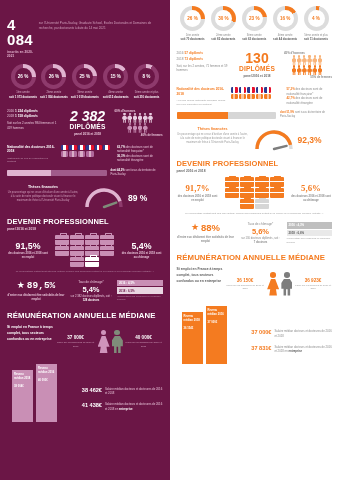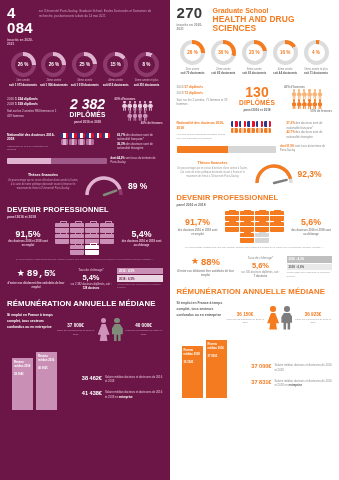--- a/index.html
+++ b/index.html
@@ -7,21 +7,21 @@
     width:339px; height:480px; overflow:hidden;
     font-family:"Liberation Sans", sans-serif;
     background:#fff;
   }
   .page { display:flex; width:339px; height:480px; }
   .panel { width:169.5px; height:480px; position:relative; padding:0 7px; }
   .left  { background:#6b1646; color:#fff; }
   .right { background:#ffffff; color:#5a5a5a; }
 
   
-  .hdr { display:flex; align-items:flex-start; gap:5px; padding-top:5px; }
+  .hdr { display:flex; align-items:flex-start; gap:5px; padding-top:17px; }
   .bignum { font-size:15px; font-weight:bold; line-height:1; letter-spacing:.3px; }
   .left .bignum { color:#fff; }
   .right .bignum { color:#3b3b3b; }
   .subnum { font-size:3.1px; font-weight:bold; margin-top:2.5px; letter-spacing:.1px; }
   .left .subnum { color:#e7b9d2; }
   .right .subnum { color:#8a8a8a; }
   .hdrnote { font-size:3.1px; line-height:1.5; padding-top:4px; }
   .left .hdrnote { color:#d2a0bd; }
   .gsline1 { font-size:7px; font-weight:bold; color:#f47b20; line-height:1.1; }
   .gsline2 { font-size:8.4px; font-weight:bold; color:#f47b20; line-height:1.15; letter-spacing:.1px;}
@@ -146,21 +146,21 @@
   .dvtitle { font-size:7.5px; font-weight:bold; margin-top:6px; letter-spacing:.1px; }
   .left .dvtitle { color:#fff; }
   .right .dvtitle { color:#f47b20; }
   .dvsub { font-size:3.3px; font-weight:bold; margin-top:1px; }
   .left .dvsub { color:#e7c3d8; }
   .right .dvsub { color:#6b6b6b; }
   .dvrow { display:flex; align-items:center; margin-top:4px; gap:2px; }
   .dvside { width:42px; text-align:center; }
   .dvpct { font-size:8.8px; font-weight:bold; line-height:1; }
   .left .dvpct { color:#fff;text-align:center; }
-  .right .dvpct { color:#f47b20; }
+  .right .dvpct { color:#f47b20;font-family:Liberation Serif, serif; }
   .dvlbl { font-size:2.7px; font-weight:bold; line-height:1.45; margin-top:2px; }
   .left .dvlbl { color:#e7c3d8; }
   .right .dvlbl { color:#8a8a8a; }
   .cases { flex:1; display:flex; flex-wrap:wrap; gap:1px; justify-content:center; }
   .case { width:14px; height:10px; border-radius:1px; position:relative; }
   .left .case { background:#c98fb5; }
   .right .case { background:#f47b20; }
   .case.empty { background:#fff; }
   .left .case.empty { background:#fff; }
   .right .case.empty { background:#d6d6d6; }
@@ -551,30 +551,20 @@
         <div class="salrow2">
           <div class="salamt">41 438€</div>
           <div class="saltxt"><span>Salaire médian docteurs et docteures  de 2016 et 2018 en </span><b>entreprise</b></div>
         </div>
       </div>
     </div>
   </div>
 
   <div class="panel right">
 
-    <div class="hdr">
-      <div>
-        <div class="bignum">270</div>
-        <div class="subnum">inscrits en 2020-2021</div>
-      </div>
-      <div style="padding-top:2px">
-        <div class="gsline1">Graduate School</div>
-        <div class="gsline2">HEALTH AND DRUG SCIENCES</div>
-      </div>
-    </div>
 
     <div class="donuts">
       <div class="dcell">
         <div class="ring" id="R-ring-0" style="background: conic-gradient(rgb(244, 123, 32) 0deg, rgb(244, 123, 32) 93.6deg, rgb(220, 220, 220) 93.6deg, rgb(220, 220, 220) 360deg);">
             <div class="hole"></div>
             <span>26 %</span>
           </div>
         <div class="dlbl"><span>1ère année</span><br><b>soit 70 doctorants</b></div>
       </div>
       <div class="dcell">

